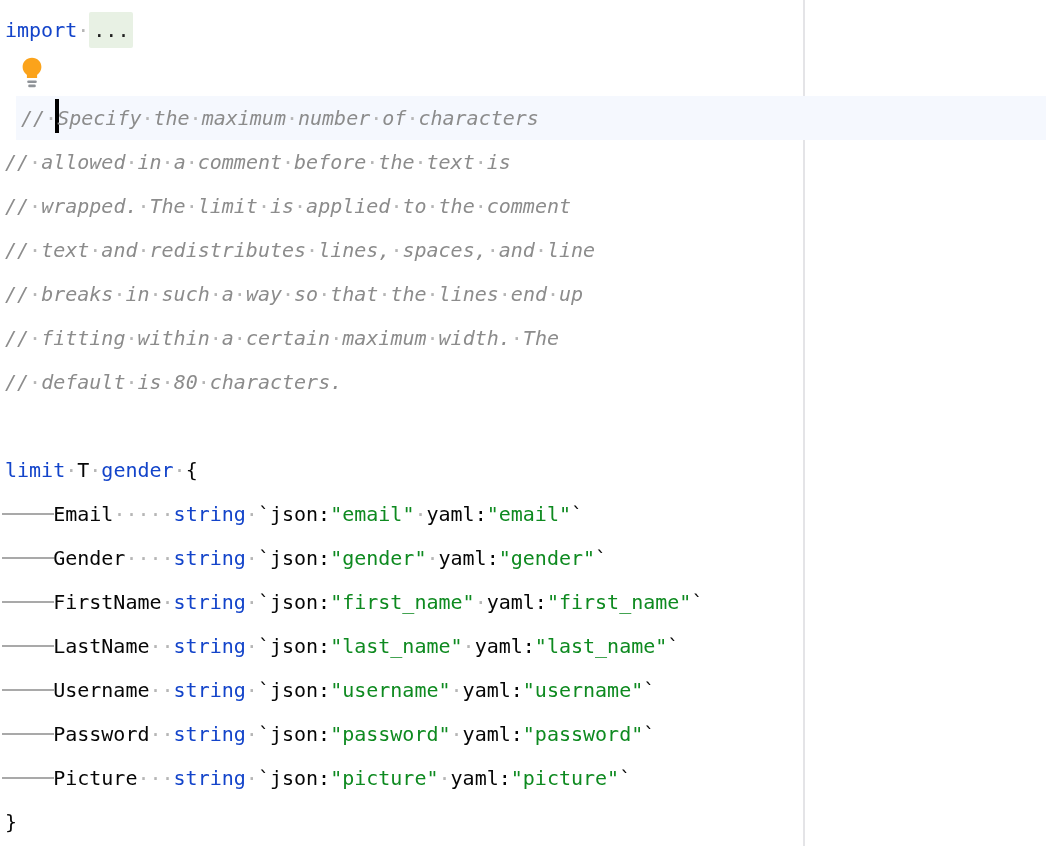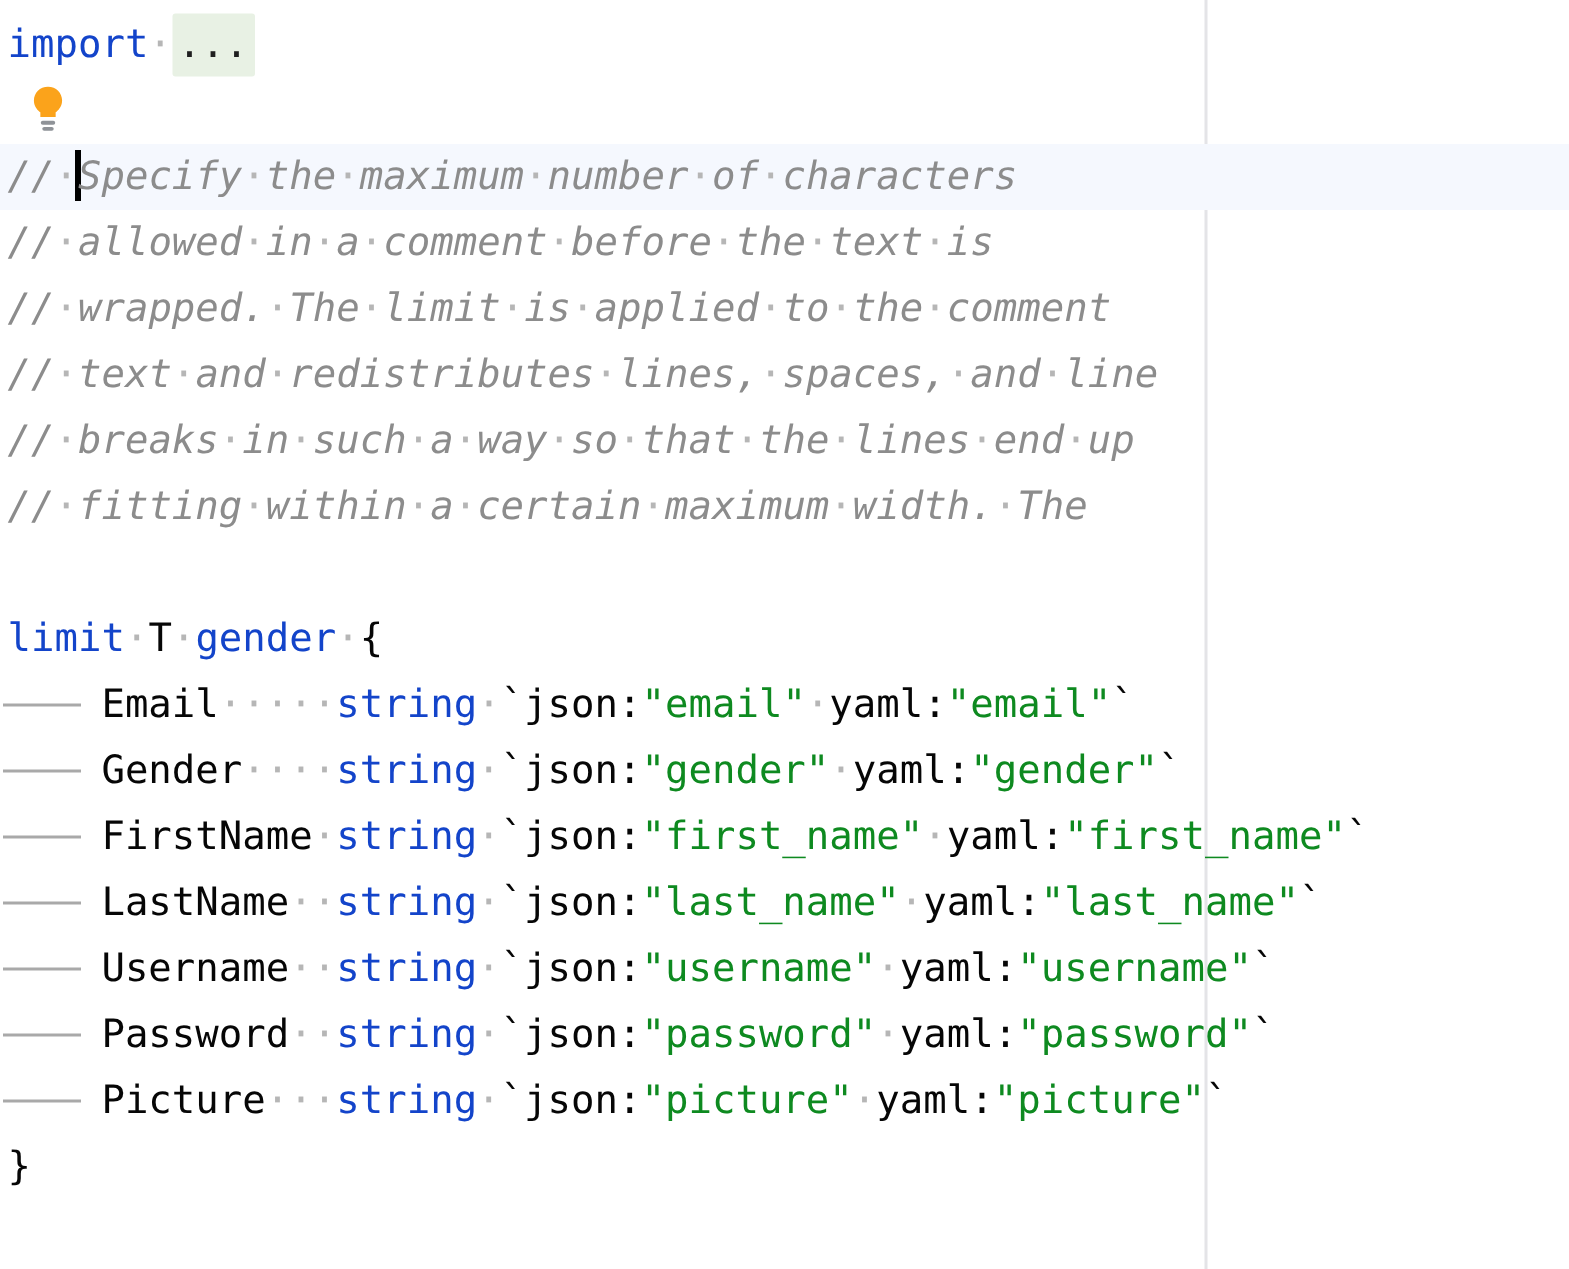--- a/index.html
+++ b/index.html
@@ -1,28 +1,28 @@
 <!DOCTYPE html>
 <html style="--keyword: #1344CA; --string: #0E8A20; --comment: #8C8C8C; --plain: #060606; --whitespace: #B6B6B6; --caret_row_bg: #F5F8FE; --guide: #E4E4E7; --fold_bg: #E8F1E4; --tab_line: #A9A9A9; --bulb: #FBA31B; --bulb_base: #8F9398;"><head>
 <meta charset="utf-8">
 <style>
   html,body{margin:0;padding:0;background:#ffffff;}
   .editor{
     position:relative;
     width:1046px;height:846px;
     overflow:hidden;
     font-family:"DejaVu Sans Mono","Liberation Mono",monospace;
-    font-size:26px;line-height:44px;
+    font-size:20px;line-height:44px;
     color:var(--plain,#060606);
     background:#ffffff;
   }
   .guide{position:absolute;top:0;bottom:0;width:2px;background:var(--guide,#E4E4E7);z-index:0;}
   .lines{position:relative;z-index:1;padding-top:8px;}
   .line{height:44px;white-space:pre;padding-left:5px;position:relative;}
-  .line.highlight{background:var(--caret_row_bg,#F5F8FE);}
+  .line.highlight{background:var(--caret_row_bg,#F5F8FE);margin-left:16px;}
   .tok-kw{color:var(--keyword,#1344CA);}
   .tok-plain{color:var(--plain,#060606);}
   .tok-comment{color:var(--comment,#8C8C8C);font-style:italic;}
   .tok-str{color:var(--string,#0E8A20);}
   .tok-ws{color:var(--whitespace,#B6B6B6);}
   .tok-fold{background:var(--fold_bg,#E8F1E4);padding:6px 4px;border-radius:2px;color:#1f1f1f;}
   .tab-indent{display:inline-block;width:4ch;height:44px;vertical-align:top;position:relative;}
   .tab-line{position:absolute;left:-3px;top:21px;width:52px;height:2px;background:var(--tab_line,#A9A9A9);}
   .caret{display:inline-block;width:4px;height:34px;background:#000;vertical-align:-8px;margin:0 -2px;}
   .bulb{position:absolute;left:21px;top:5px;width:22px;height:34px;cursor:pointer;}
@@ -38,20 +38,21 @@
             <path d="M11 0.8 C5.6 0.8 1.6 4.9 1.6 10 c0 3.2 1.6 5.8 3.9 7.6 l0.4 0.3 0 3.1 10.2 0 0-3.1 0.4-0.3 c2.3-1.8 3.9-4.4 3.9-7.6 C20.4 4.9 16.4 0.8 11 0.8Z" fill="#FBA31B"></path>
             <rect x="6.2" y="23.5" width="9.6" height="2.6" rx="1.3" fill="#8F9398"></rect>
             <rect x="7.2" y="27.6" width="7.6" height="2.6" rx="1.3" fill="#8F9398"></rect>
           </svg></span></div>
       <div class="line highlight"><span class="tok-comment">//</span><span class="tok-ws">·</span><span class="caret"></span><span class="tok-comment">Specify</span><span class="tok-ws">·</span><span class="tok-comment">the</span><span class="tok-ws">·</span><span class="tok-comment">maximum</span><span class="tok-ws">·</span><span class="tok-comment">number</span><span class="tok-ws">·</span><span class="tok-comment">of</span><span class="tok-ws">·</span><span class="tok-comment">characters</span></div>
       <div class="line"><span class="tok-comment">//</span><span class="tok-ws">·</span><span class="tok-comment">allowed</span><span class="tok-ws">·</span><span class="tok-comment">in</span><span class="tok-ws">·</span><span class="tok-comment">a</span><span class="tok-ws">·</span><span class="tok-comment">comment</span><span class="tok-ws">·</span><span class="tok-comment">before</span><span class="tok-ws">·</span><span class="tok-comment">the</span><span class="tok-ws">·</span><span class="tok-comment">text</span><span class="tok-ws">·</span><span class="tok-comment">is</span></div>
       <div class="line"><span class="tok-comment">//</span><span class="tok-ws">·</span><span class="tok-comment">wrapped.</span><span class="tok-ws">·</span><span class="tok-comment">The</span><span class="tok-ws">·</span><span class="tok-comment">limit</span><span class="tok-ws">·</span><span class="tok-comment">is</span><span class="tok-ws">·</span><span class="tok-comment">applied</span><span class="tok-ws">·</span><span class="tok-comment">to</span><span class="tok-ws">·</span><span class="tok-comment">the</span><span class="tok-ws">·</span><span class="tok-comment">comment</span></div>
       <div class="line"><span class="tok-comment">//</span><span class="tok-ws">·</span><span class="tok-comment">text</span><span class="tok-ws">·</span><span class="tok-comment">and</span><span class="tok-ws">·</span><span class="tok-comment">redistributes</span><span class="tok-ws">·</span><span class="tok-comment">lines,</span><span class="tok-ws">·</span><span class="tok-comment">spaces,</span><span class="tok-ws">·</span><span class="tok-comment">and</span><span class="tok-ws">·</span><span class="tok-comment">line</span></div>
       <div class="line"><span class="tok-comment">//</span><span class="tok-ws">·</span><span class="tok-comment">breaks</span><span class="tok-ws">·</span><span class="tok-comment">in</span><span class="tok-ws">·</span><span class="tok-comment">such</span><span class="tok-ws">·</span><span class="tok-comment">a</span><span class="tok-ws">·</span><span class="tok-comment">way</span><span class="tok-ws">·</span><span class="tok-comment">so</span><span class="tok-ws">·</span><span class="tok-comment">that</span><span class="tok-ws">·</span><span class="tok-comment">the</span><span class="tok-ws">·</span><span class="tok-comment">lines</span><span class="tok-ws">·</span><span class="tok-comment">end</span><span class="tok-ws">·</span><span class="tok-comment">up</span></div>
       <div class="line"><span class="tok-comment">//</span><span class="tok-ws">·</span><span class="tok-comment">fitting</span><span class="tok-ws">·</span><span class="tok-comment">within</span><span class="tok-ws">·</span><span class="tok-comment">a</span><span class="tok-ws">·</span><span class="tok-comment">certain</span><span class="tok-ws">·</span><span class="tok-comment">maximum</span><span class="tok-ws">·</span><span class="tok-comment">width.</span><span class="tok-ws">·</span><span class="tok-comment">The</span></div>
+      <div class="line"><span class="tok-comment">//</span><span class="tok-ws">·</span><span class="tok-comment">default</span><span class="tok-ws">·</span><span class="tok-comment">is</span><span class="tok-ws">·</span><span class="tok-comment">80</span><span class="tok-ws">·</span><span class="tok-comment">characters.</span></div>
       <div class="line"></div>
       <div class="line"><span class="tok-kw">limit</span><span class="tok-ws">·</span><span class="tok-plain">T</span><span class="tok-ws">·</span><span class="tok-kw">gender</span><span class="tok-ws">·</span><span class="tok-plain">{</span></div>
       <div class="line"><span class="tab-indent"><span class="tab-line"></span></span><span class="tok-plain">Email</span><span class="tok-ws">·····</span><span class="tok-kw">string</span><span class="tok-ws">·</span><span class="tok-plain">`json:</span><span class="tok-str">"email"</span><span class="tok-ws">·</span><span class="tok-plain">yaml:</span><span class="tok-str">"email"</span><span class="tok-plain">`</span></div>
       <div class="line"><span class="tab-indent"><span class="tab-line"></span></span><span class="tok-plain">Gender</span><span class="tok-ws">····</span><span class="tok-kw">string</span><span class="tok-ws">·</span><span class="tok-plain">`json:</span><span class="tok-str">"gender"</span><span class="tok-ws">·</span><span class="tok-plain">yaml:</span><span class="tok-str">"gender"</span><span class="tok-plain">`</span></div>
       <div class="line"><span class="tab-indent"><span class="tab-line"></span></span><span class="tok-plain">FirstName</span><span class="tok-ws">·</span><span class="tok-kw">string</span><span class="tok-ws">·</span><span class="tok-plain">`json:</span><span class="tok-str">"first_name"</span><span class="tok-ws">·</span><span class="tok-plain">yaml:</span><span class="tok-str">"first_name"</span><span class="tok-plain">`</span></div>
       <div class="line"><span class="tab-indent"><span class="tab-line"></span></span><span class="tok-plain">LastName</span><span class="tok-ws">··</span><span class="tok-kw">string</span><span class="tok-ws">·</span><span class="tok-plain">`json:</span><span class="tok-str">"last_name"</span><span class="tok-ws">·</span><span class="tok-plain">yaml:</span><span class="tok-str">"last_name"</span><span class="tok-plain">`</span></div>
       <div class="line"><span class="tab-indent"><span class="tab-line"></span></span><span class="tok-plain">Username</span><span class="tok-ws">··</span><span class="tok-kw">string</span><span class="tok-ws">·</span><span class="tok-plain">`json:</span><span class="tok-str">"username"</span><span class="tok-ws">·</span><span class="tok-plain">yaml:</span><span class="tok-str">"username"</span><span class="tok-plain">`</span></div>
       <div class="line"><span class="tab-indent"><span class="tab-line"></span></span><span class="tok-plain">Password</span><span class="tok-ws">··</span><span class="tok-kw">string</span><span class="tok-ws">·</span><span class="tok-plain">`json:</span><span class="tok-str">"password"</span><span class="tok-ws">·</span><span class="tok-plain">yaml:</span><span class="tok-str">"password"</span><span class="tok-plain">`</span></div>
       <div class="line"><span class="tab-indent"><span class="tab-line"></span></span><span class="tok-plain">Picture</span><span class="tok-ws">···</span><span class="tok-kw">string</span><span class="tok-ws">·</span><span class="tok-plain">`json:</span><span class="tok-str">"picture"</span><span class="tok-ws">·</span><span class="tok-plain">yaml:</span><span class="tok-str">"picture"</span><span class="tok-plain">`</span></div>
       <div class="line"><span class="tok-plain">}</span></div>

